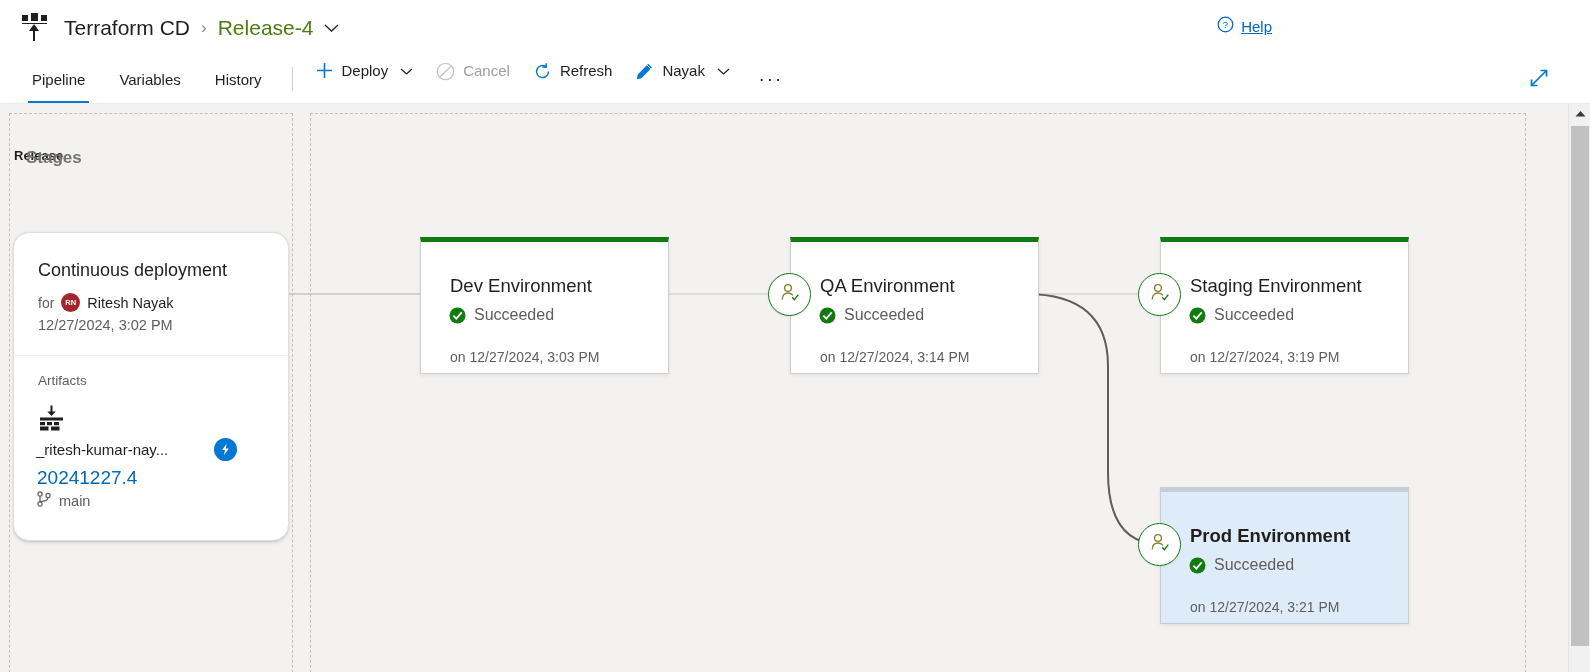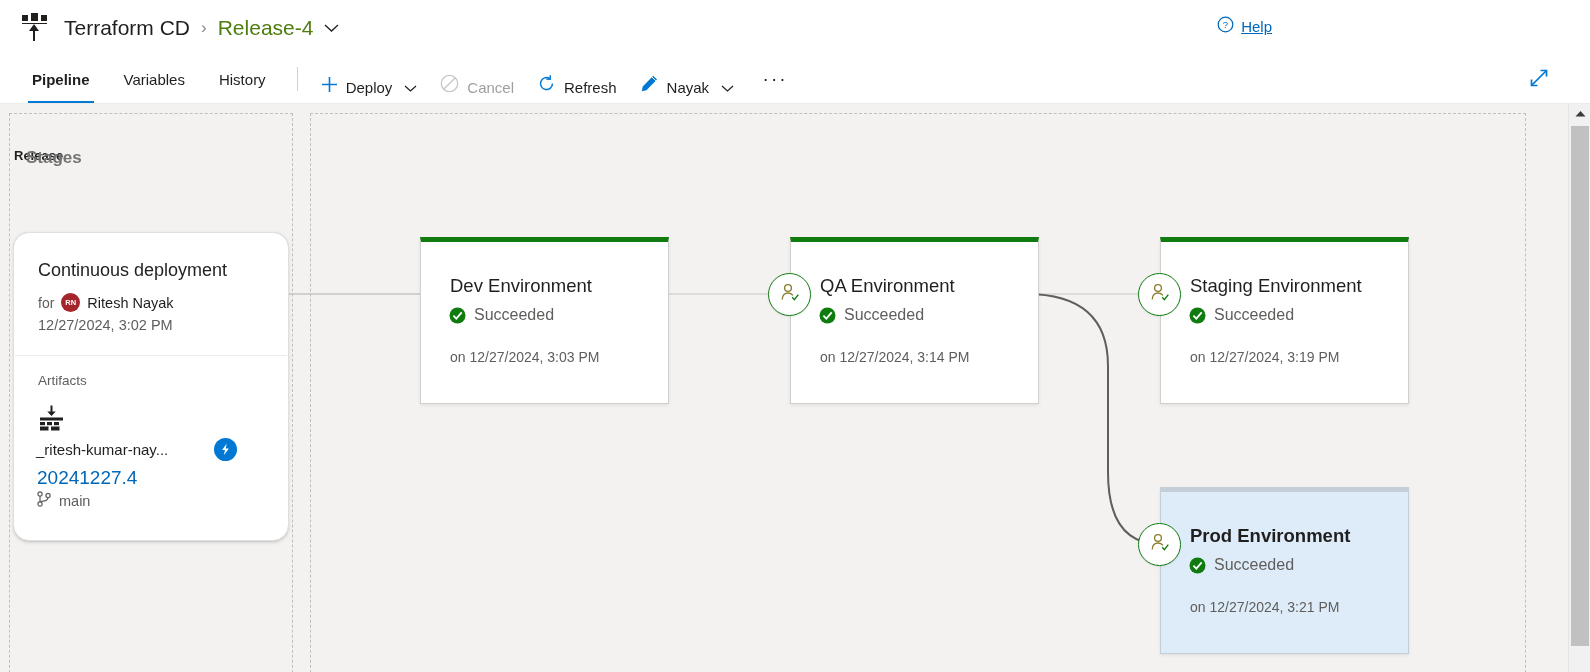--- a/index.html
+++ b/index.html
@@ -63,30 +63,30 @@
     display: flex; align-items: center;
     border-bottom: 1px solid #edebe9;
   }
   .tab {
     position: relative; height: 49px;
     display: flex; align-items: center;
     padding: 0 12px; margin: 0 5px;
     font-size: 15px; color: #201f1e; cursor: pointer;
   }
   .tab:first-child { margin-left: 20px; }
-  .tab.active { font-weight: 700; }
+  .tab.active { font-weight: 400; }
   .tab.active::after {
     content: ""; position: absolute; left: 8px; right: 8px; bottom: 0;
     height: 3px; background: #0078d4;
   }
   .tb-divider {
     width: 1px; height: 24px; background: #d2d0ce; margin: 0 14px;
   }
   .tb-btn {
-    display: flex; align-items: flex-end; gap: 8px;
+    display: flex; align-items: flex-start; gap: 8px;
     height: 34px; padding: 0 9px; margin-right: 5px;
     font-size: 15px; color: #201f1e; cursor: pointer; white-space: nowrap;
   }
   .tb-btn.disabled { color: #a19f9d; cursor: default; }
   .tb-btn .caret { margin-left: 4px; }
   .tb-more {
     display: flex; align-items: center; justify-content: center;
     width: 34px; height: 34px; margin-left: 10px;
     font-size: 19px; letter-spacing: 2px; color: #201f1e; cursor: pointer;
   }
@@ -181,21 +181,21 @@
   }
 
   
   .conn-layer {
     position: absolute; left: 0; top: 0; width: 1568px; height: 568px;
     pointer-events: none;
   }
 
   
   .stage {
-    position: absolute; width: 249px; height: 167px;
+    position: absolute; width: 249px; height: 137px;
     background: #ffffff; border: 1px solid #d2d0ce;
     border-top: 5px solid #107c10;
     box-shadow: 0 1.6px 3.6px rgba(0,0,0,.08), 0 0.3px 0.9px rgba(0,0,0,.06);
     cursor: pointer;
   }
   .stage.selected {
     background: #deecf9; border-color: #c3ced6;
   }
   .stage .st-name {
     position: absolute; left: 29px; top: 33px;

